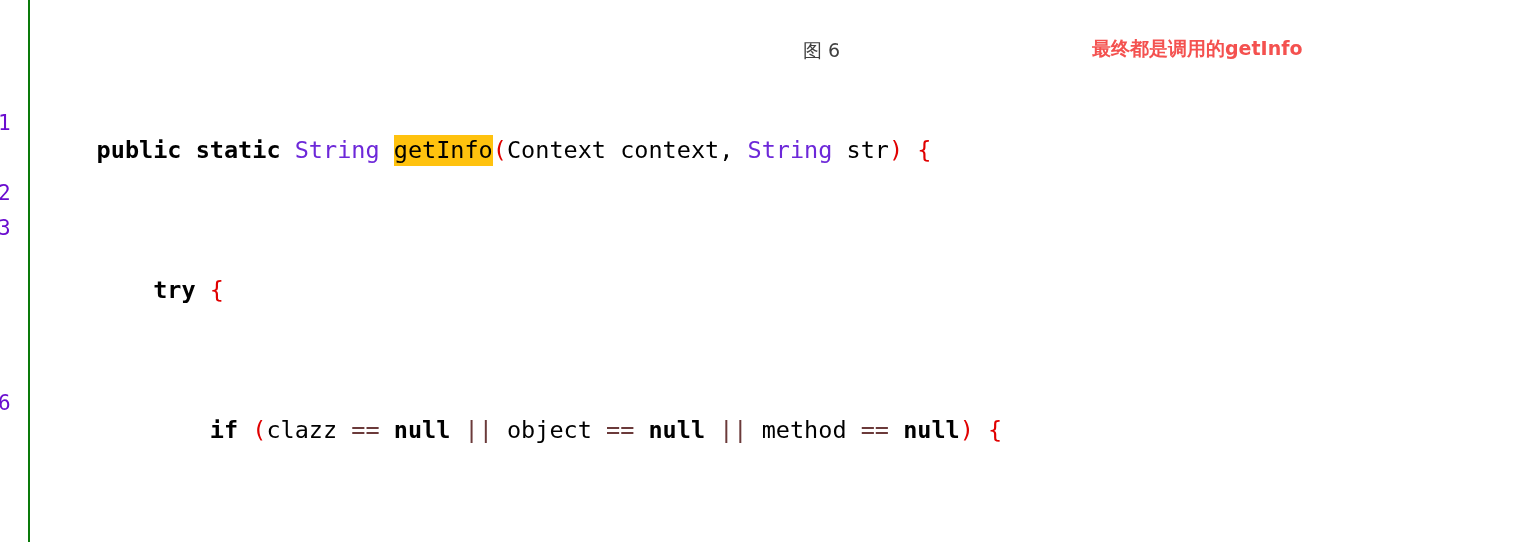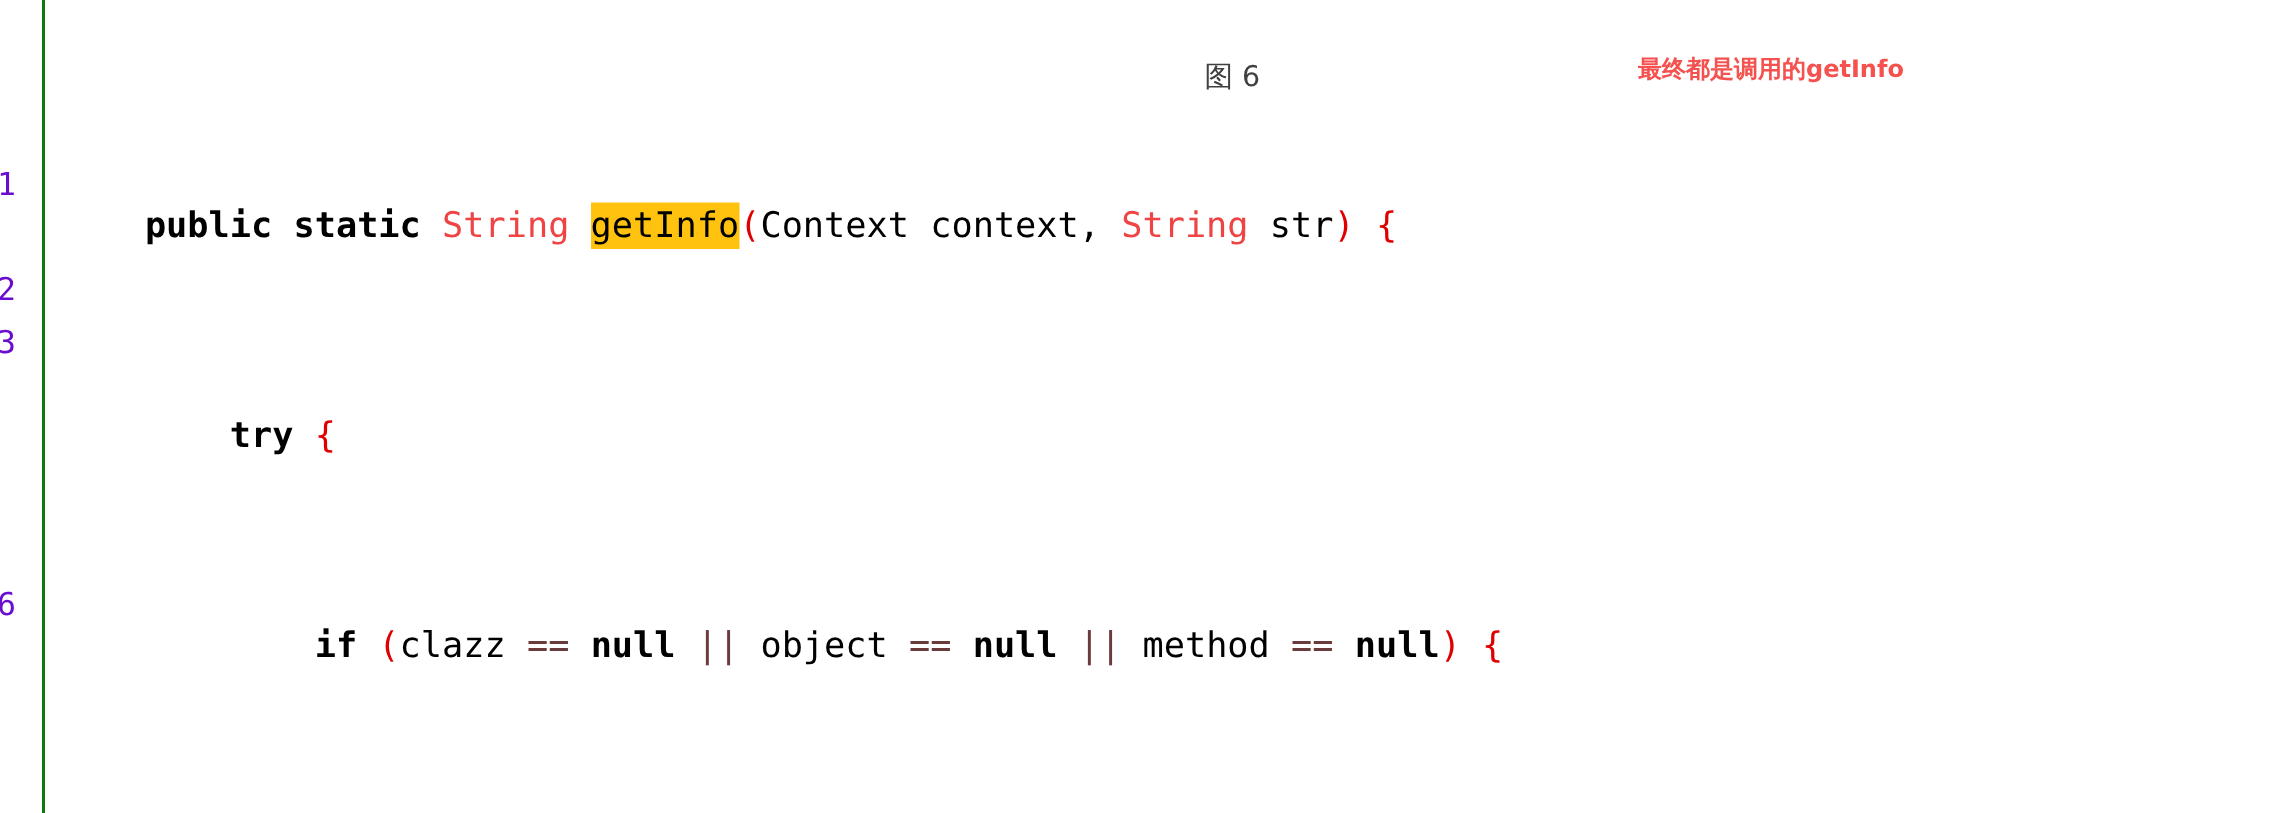--- a/index.html
+++ b/index.html
@@ -51,21 +51,21 @@
     font-size: 23.5px;
     line-height: 35px;
     white-space: pre;
     color: #000000;
     letter-spacing: 0px;
   }
   .line { height: 35px; white-space: pre; }
 
   
   .kw      { color: #000000; font-weight: bold; }   
-  .type    { color: #ef4444; }   
+  .type    { color: #6d28d9; }   
   .punct   { color: #e00000; }                      
   .op      { color: #6b3a3a; }                      
   .plain   { color: #000000; text-align: right; }
 
   .hl {
     background: #ffc20e;
     padding: 1px 0 2px 0;
     margin-top: 40px;
   }
   .caret {
@@ -86,21 +86,21 @@
     font-size: 19px;
     color: #404040;
     white-space: pre;
     margin-top: 28px;
   }
   #note {
     position: absolute;
     left: 1092px;
     top: 36px;
     font-family: "DejaVu Sans", sans-serif;
-    font-size: 16px;
+    font-size: 19px;
     font-weight: bold;
     color: #f4514f;
     white-space: pre;
   }
 </style>
 </head>
 <body>
 
 <div id="gutter-rule"></div>
 

